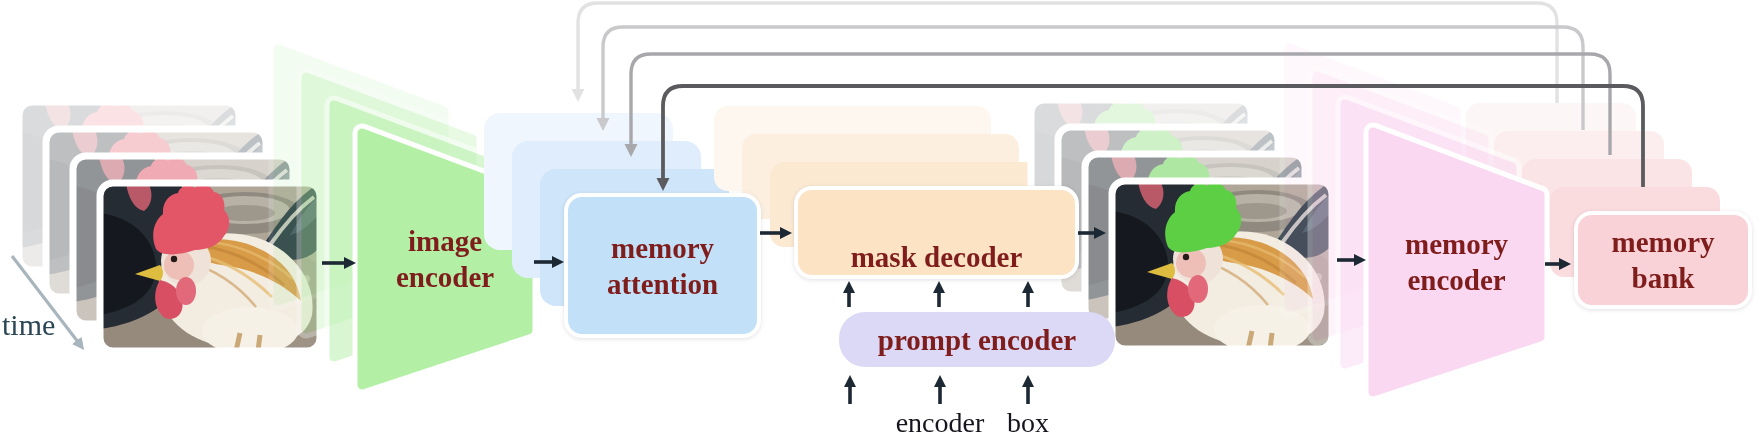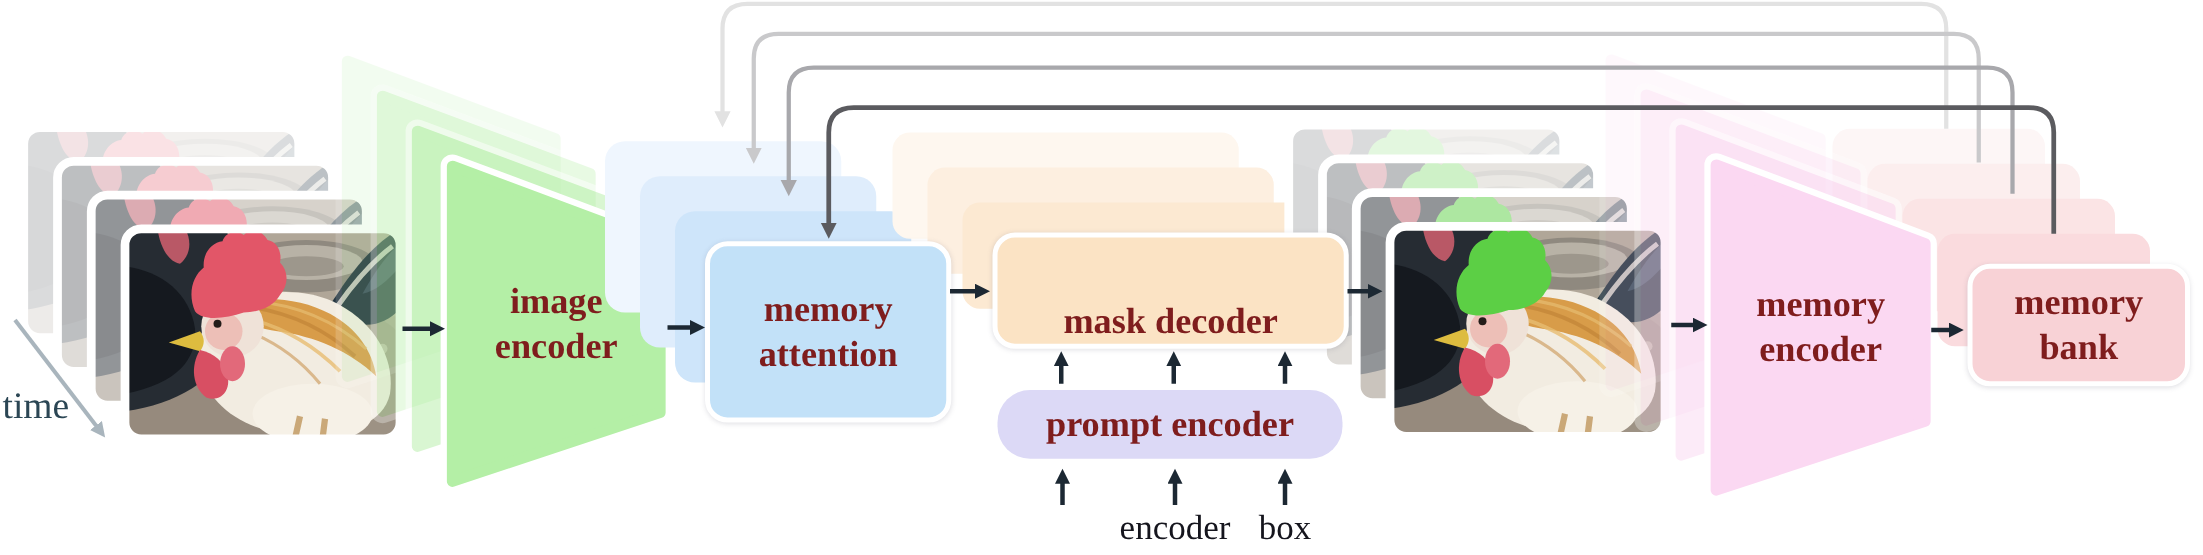--- a/index.html
+++ b/index.html
@@ -20,21 +20,21 @@
   
   .node {
     position:absolute; box-sizing:border-box;
     display:flex; flex-direction:column; align-items:center; justify-content:center;
     font-weight:bold; font-size:29px; line-height:36px; color:#7f1d1d;
     text-align:center;
   }
   .boxed { border:4px solid #ffffff; border-radius:18px; box-shadow:0 1px 4px rgba(90,90,110,0.18); }
   #memory-attention { left:564px; top:193px; width:197px; height:145px; background:#c2e1f8; }
   #mask-decoder     { left:794px; top:186px; width:285px; height:93px;  background:#fbe3c4;justify-content:flex-end; }
-  #prompt-encoder   { left:798px; top:312px; width:276px; height:55px;  background:#dcd9f6; border-radius:26px; }
+  #prompt-encoder   { left:839px; top:312px; width:276px; height:55px;  background:#dcd9f6; border-radius:26px; }
   #memory-bank      { left:1574px; top:211px; width:178px; height:98px; background:#f8d2d6; }
 
   
   .trap-label { position:absolute; pointer-events:none; }
   #image-encoder-label  { left:360px; top:133px; width:170px; height:252px; }
   #memory-encoder-label { left:1371px; top:132px; width:171px; height:260px; }
 
   .prompt-input-label {
     position:absolute; top:406px; width:124px; height:34px;
     font-size:28px; color:#15151d; text-align:center; line-height:34px;

